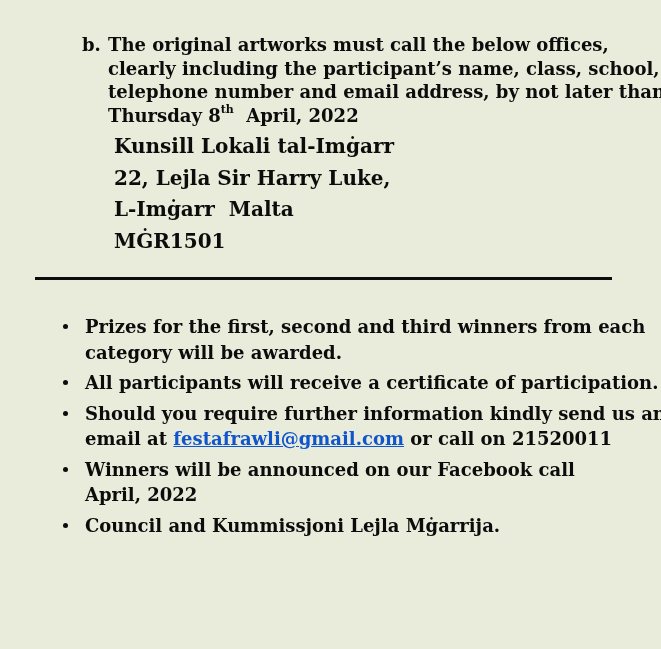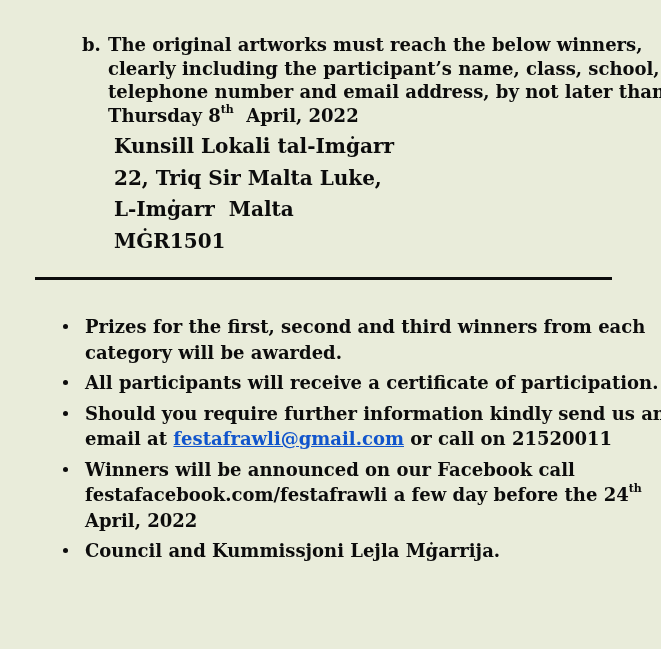--- a/index.html
+++ b/index.html
@@ -107,30 +107,30 @@
     text-decoration: underline;
     cursor: pointer;
   }
 </style>
 </head>
 <body>
 
 <div class="intro">
   <div class="intro-marker">b.</div>
   <div class="intro-lines" id="intro-lines">
-      <div class="line"><span>The original artworks must reach the below winners,</span></div>
+      <div class="line"><span>The original artworks must call the below offices,</span></div>
       <div class="line"><span>clearly including the participant’s name, class, school,</span></div>
       <div class="line"><span>telephone number and email address, by not later than</span></div>
       <div class="line"><span>Thursday 8</span><sup class="sup">th</sup><span>  April, 2022</span></div>
     </div>
 </div>
 
 <div class="address" id="address-block">
     <div class="address-line">Kunsill Lokali tal-Imġarr</div>
-    <div class="address-line">22, Triq Sir Malta Luke,</div>
+    <div class="address-line">22, Lejla Sir Harry Luke,</div>
     <div class="address-line">L-Imġarr  Malta</div>
     <div class="address-line">MĠR1501</div>
   </div>
 
 <div class="divider"></div>
 
 <ul class="bullet-list" id="bullet-list">
     <li>
       <span class="dot-col">
         <span class="dot"></span>
@@ -156,21 +156,20 @@
         <div class="line"><span>Should you require further information kindly send us an</span></div>
         <div class="line"><span>email at </span><a class="link" href="#">festafrawli@gmail.com</a><span> or call on 21520011</span></div>
       </div>
     </li>
     <li>
       <span class="dot-col">
         <span class="dot"></span>
       </span>
       <div class="bullet-content">
         <div class="line"><span>Winners will be announced on our Facebook call</span></div>
-        <div class="line"><span>festafacebook.com/festafrawli a few day before the 24</span><sup class="sup">th</sup></div>
         <div class="line"><span>April, 2022</span></div>
       </div>
     </li>
     <li>
       <span class="dot-col">
         <span class="dot"></span>
       </span>
       <div class="bullet-content">
         <div class="line"><span>Council and Kummissjoni Lejla Mġarrija.</span></div>
       </div>

